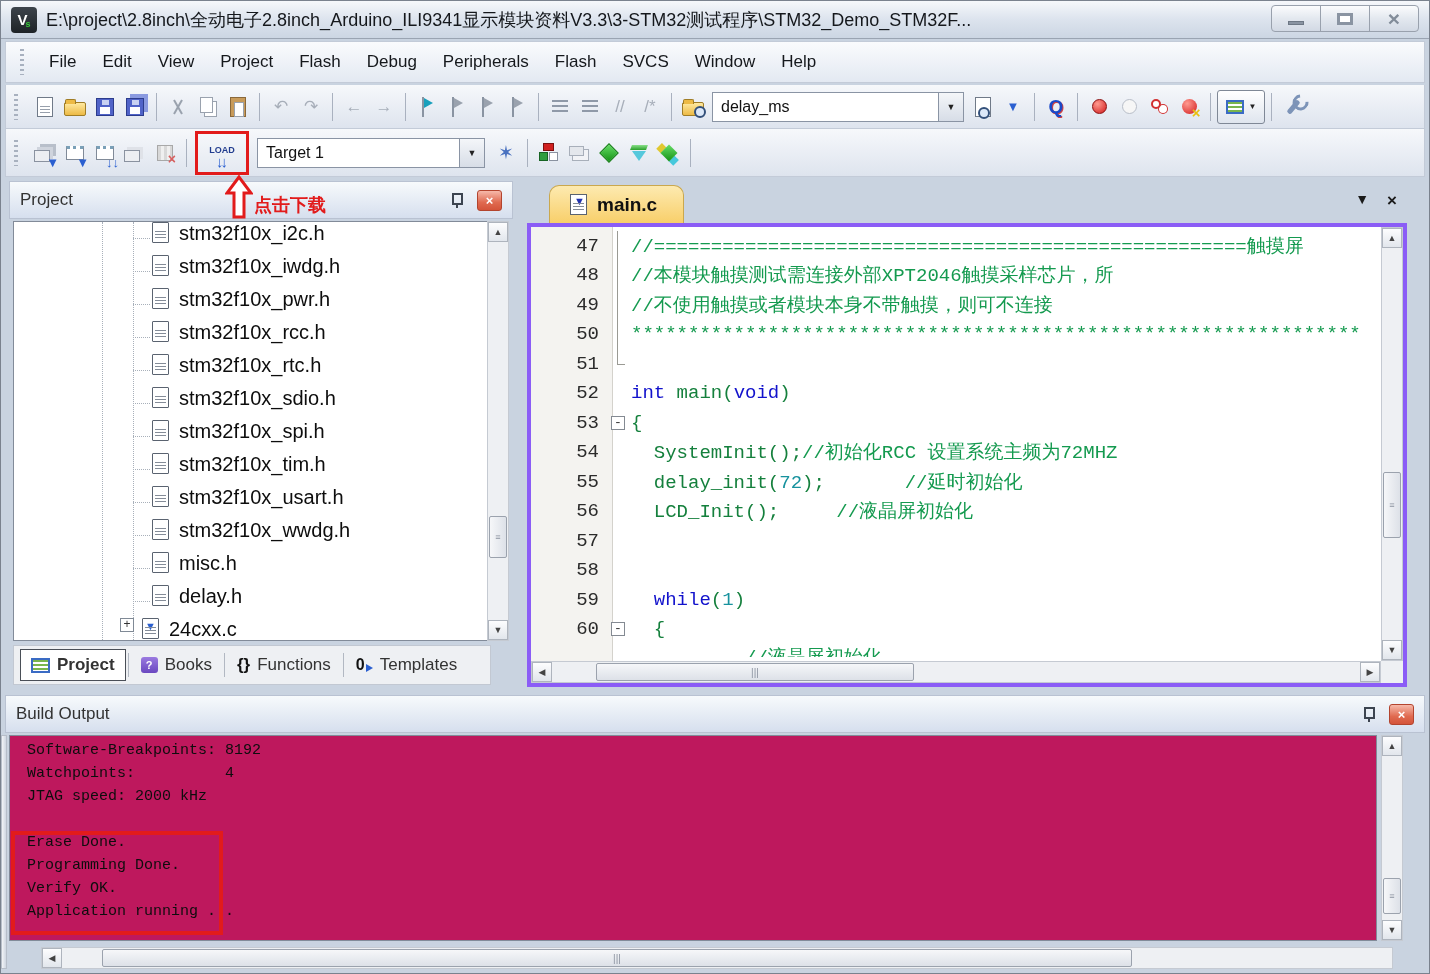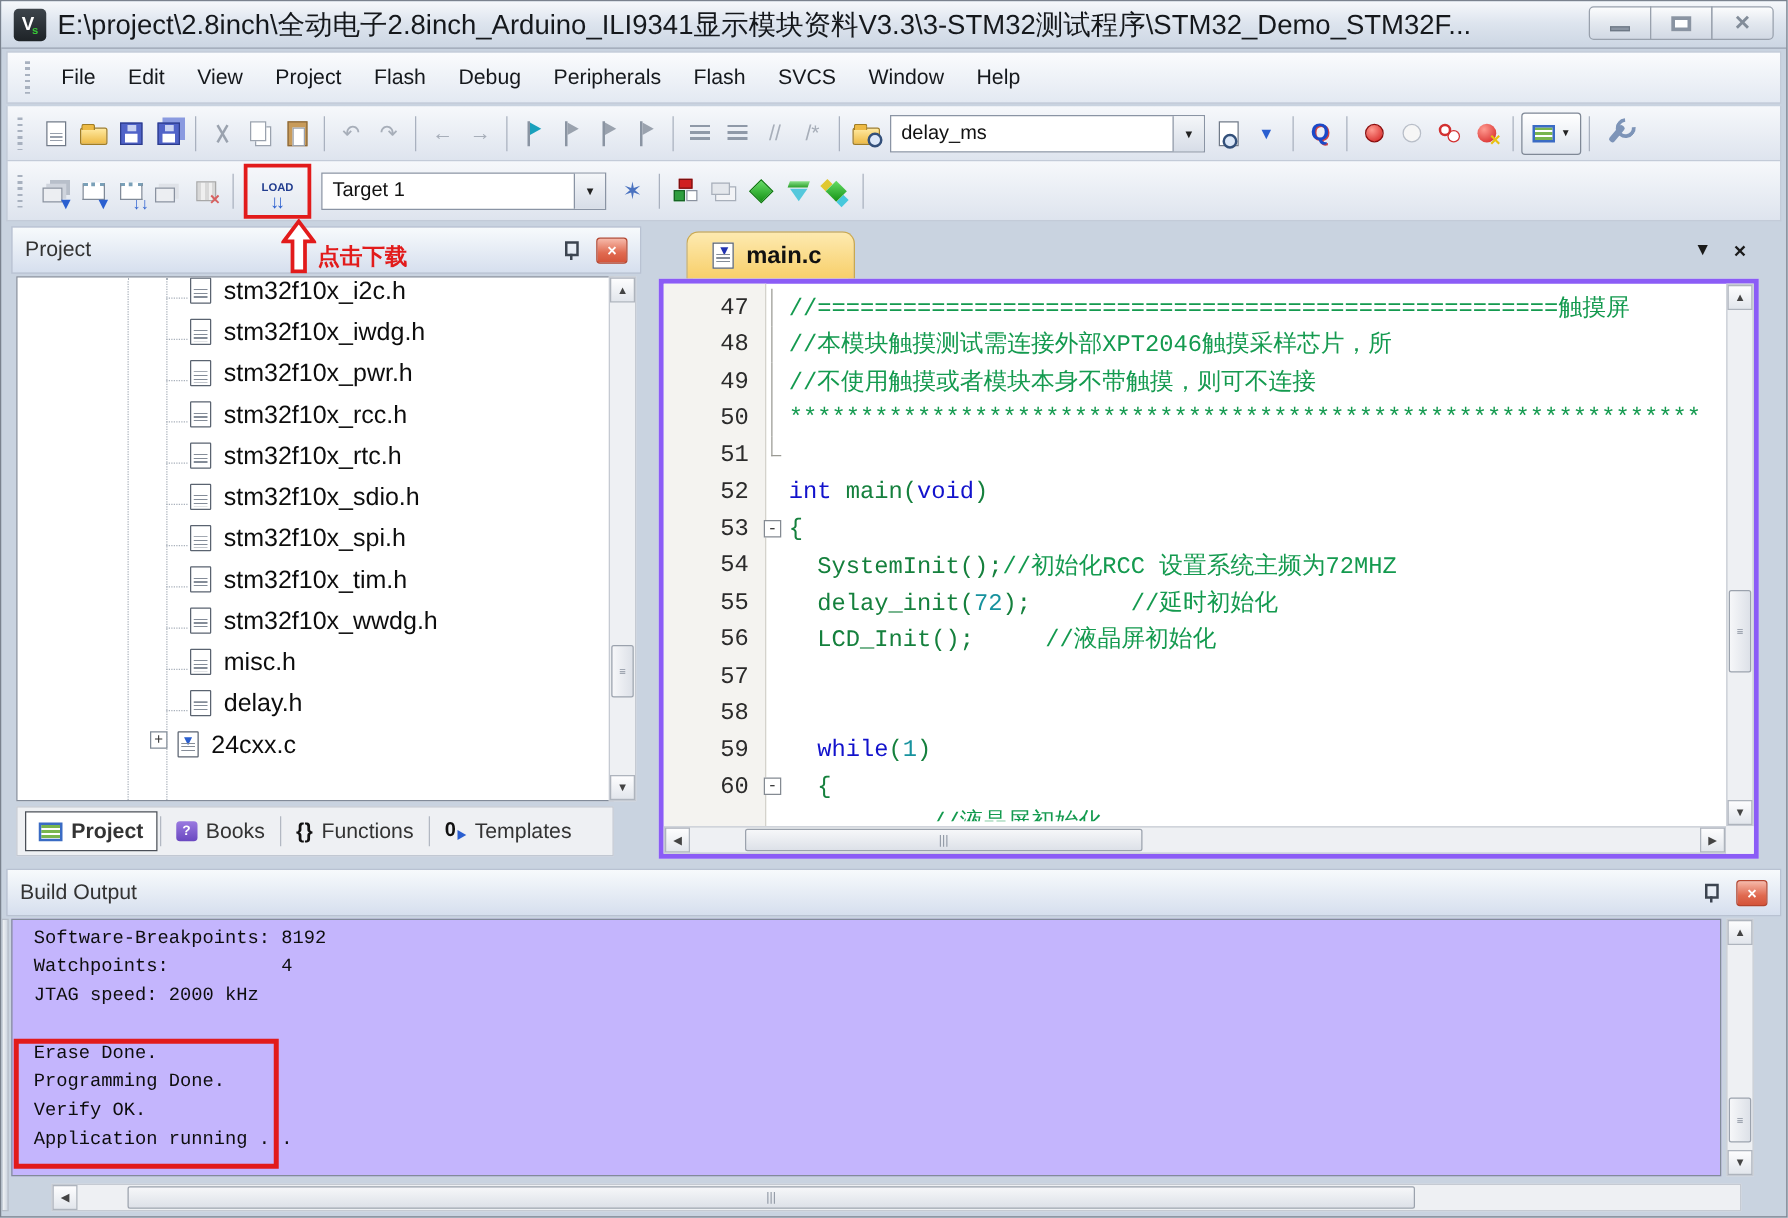--- a/index.html
+++ b/index.html
@@ -3,21 +3,21 @@
 <meta charset="utf-8">
 <style>
   html,body{margin:0;padding:0;background:#9aa3b0;}
   .app{position:relative;width:1430px;height:974px;background:#c9d3e0;font-family:"Liberation Sans",sans-serif;overflow:hidden;border:1px solid #7a828e;box-sizing:border-box;}
   *{box-sizing:border-box;}
   
   .titlebar{position:absolute;left:0;top:0;right:0;height:38px;background:linear-gradient(#f6f8fb,#dde4ee 48%,#ccd6e3);display:flex;align-items:center;padding-left:10px;gap:9px;border-bottom:1px solid #9aa4b2;}
   .appicon{width:26px;height:26px;border-radius:4px;background:linear-gradient(#3d444b,#1e2327);display:flex;align-items:center;justify-content:center;flex:none;}
   .appicon .v{color:#fff;font-weight:bold;font-size:15px;line-height:15px;}
   .appicon .s{color:#37c837;font-weight:bold;font-size:9px;margin:8px 0 0 -2px;}
-  .title{font-size:22px;color:#15181c;white-space:nowrap;overflow:hidden;flex:1;padding-right:210px;}
+  .title{font-size:18px;color:#15181c;white-space:nowrap;overflow:hidden;flex:1;padding-right:210px;}
   .winbtns{position:absolute;right:10px;top:4px;display:flex;}
   .wbtn{width:50px;height:27px;border:1px solid #99a1ad;background:linear-gradient(#fbfcfd,#e3e8ef 50%,#d2d9e4);display:flex;align-items:center;justify-content:center;margin-left:-1px;}
   .wbtn:first-child{border-radius:4px 0 0 4px;}
   .wbtn:last-child{border-radius:0 4px 4px 0;}
   .glyph-min{width:16px;height:4px;background:#8a94a2;border:1px solid #6e7885;margin-top:9px;}
   .glyph-restore{width:16px;height:12px;border:3px solid #8a94a2;background:#fff;}
   .glyph-close{font-size:21px;font-weight:bold;color:#828c99;line-height:20px;}
   
   .menubar{position:absolute;left:4px;top:40px;right:4px;height:42px;background:linear-gradient(#fafbfd,#e3e9f2);border:1px solid #c3cbd8;display:flex;align-items:center;padding-left:14px;}
   .grip{width:4px;height:26px;margin-right:12px;background:repeating-linear-gradient(#a8b1bf 0 2px,rgba(0,0,0,0) 2px 5px);flex:none;}
@@ -148,21 +148,21 @@
   .c-comment{color:var(--comment-green);}
   .c-kw{color:var(--keyword-blue);}
   .c-num{color:var(--number-teal);}
   .c-plain{color:#15803d;}
   .evscroll{right:0;top:0;bottom:22px;}
   .ehscroll{left:0;right:22px;bottom:0;}
   .corner{position:absolute;right:0;bottom:0;width:22px;height:22px;background:#eef0f3;}
   
   .bpanel{position:absolute;left:0;right:0;top:694px;bottom:0;}
   .bhead{position:absolute;left:4px;right:4px;top:0;height:38px;}
-  .bcontent{position:absolute;left:8px;top:40px;width:1368px;bottom:32px;background:#c4b5fd;border:1px solid #828b99;font-family:"Liberation Mono","DejaVu Sans Mono",monospace;font-size:15px;color:#0d0d0d;padding:6px 0 0 17px;overflow:hidden;}
+  .bcontent{position:absolute;left:8px;top:40px;width:1368px;bottom:32px;background:#be185d;border:1px solid #828b99;font-family:"Liberation Mono","DejaVu Sans Mono",monospace;font-size:15px;color:#0d0d0d;padding:6px 0 0 17px;overflow:hidden;}
   .bline{height:23px;white-space:pre;}
   .redbox{position:absolute;left:10px;top:136px;width:212px;height:104px;border:4px solid var(--annotation-red);z-index:40;}
   .bvscroll{left:1380px;top:40px;width:22px;bottom:32px;position:absolute;background:#eef0f3;border:1px solid #c5cad2;}
   .bhscroll{left:40px;top:252px;width:1352px;}
   .edgebar{position:absolute;left:0;top:40px;width:6px;bottom:4px;background:linear-gradient(90deg,#f2f4f7,#cfd6e1);border:1px solid #b6bdc8;}
 </style>
 </head>
 <body>
 
 <div class="app">
@@ -421,20 +421,25 @@
             <span class="tlabel">stm32f10x_spi.h</span>
           </div>
           <div class="trow">
             <span class="stub"></span>
             <div class="ficon"></div>
             <span class="tlabel">stm32f10x_tim.h</span>
           </div>
           <div class="trow">
             <span class="stub"></span>
             <div class="ficon"></div>
+            <span class="tlabel">stm32f10x_usart.h</span>
+          </div>
+          <div class="trow">
+            <span class="stub"></span>
+            <div class="ficon"></div>
             <span class="tlabel">stm32f10x_wwdg.h</span>
           </div>
           <div class="trow">
             <span class="stub"></span>
             <div class="ficon"></div>
             <span class="tlabel">misc.h</span>
           </div>
           <div class="trow">
             <span class="stub"></span>
             <div class="ficon"></div>

